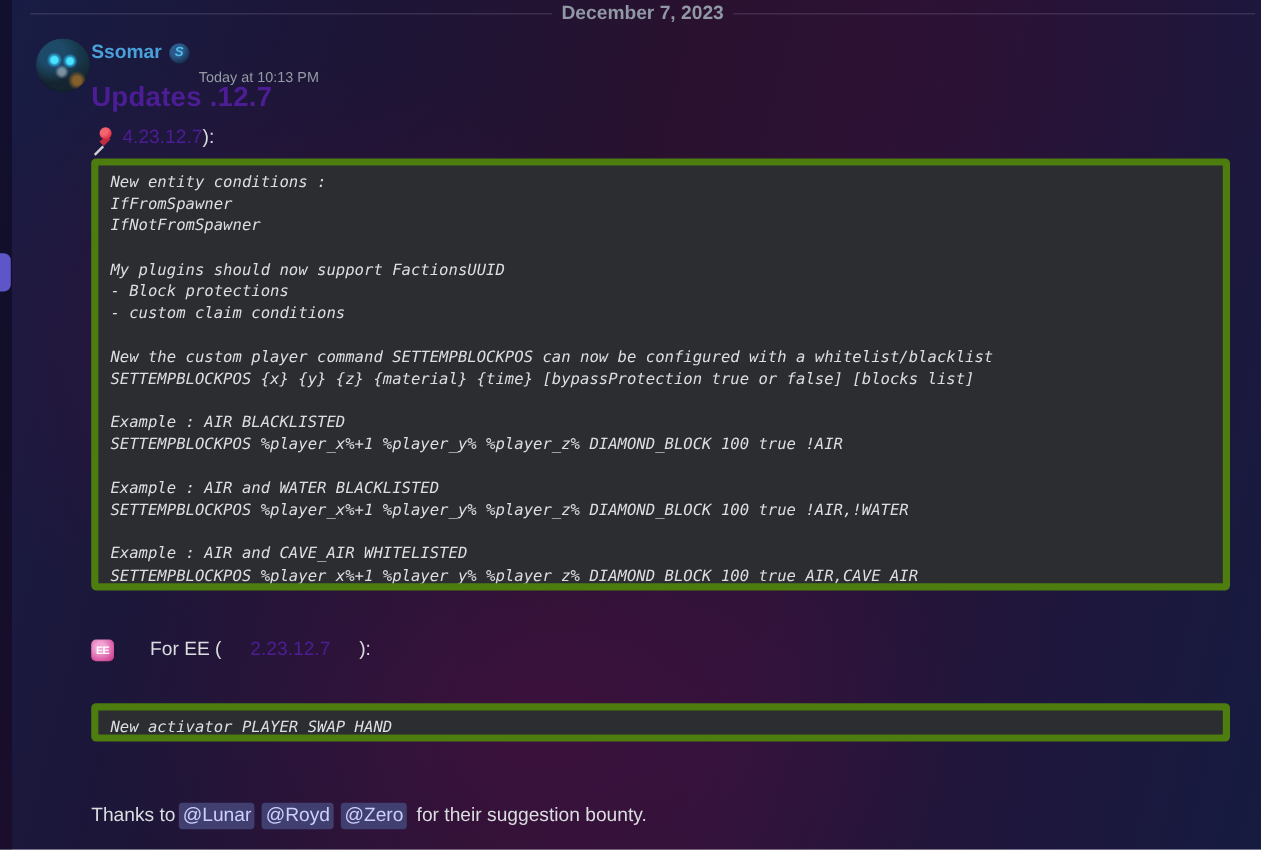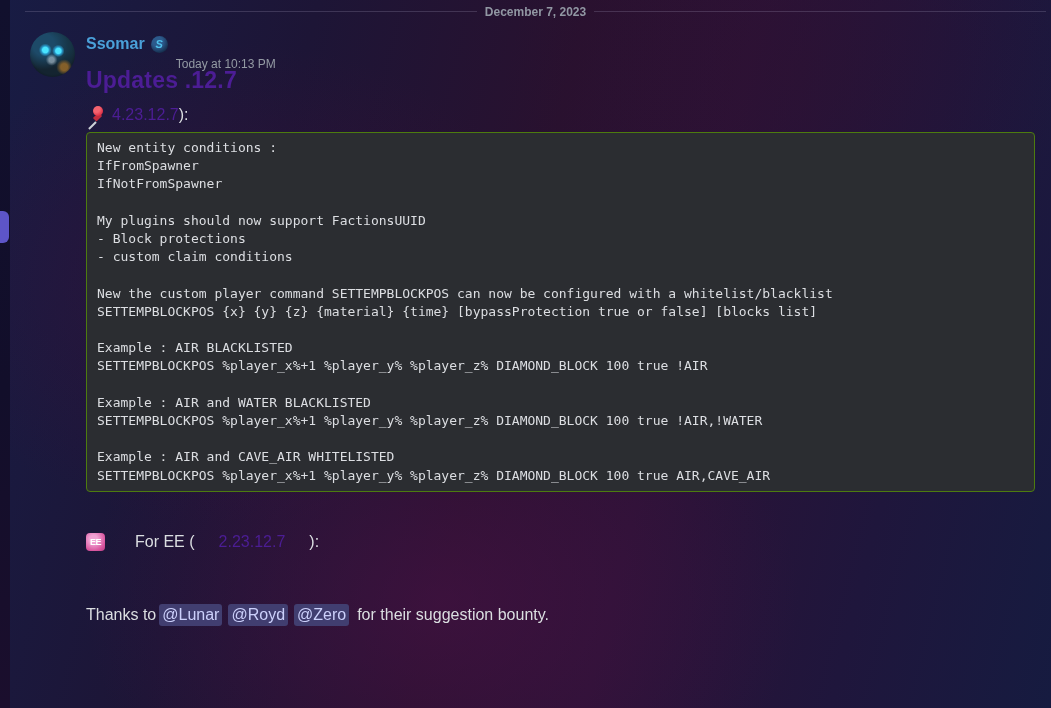--- a/index.html
+++ b/index.html
@@ -27,39 +27,39 @@
 
   .chat { position: absolute; left: 10px; top: 0; width: 1041px; height: 708px; }
 
   
   .date-divider {
     position: absolute; left: 15px; right: 5px; top: 4px; height: 15px;
     display: flex; align-items: center; gap: 8px;
   }
   .date-divider .rule { flex: 1; height: 1px; background: rgba(160,150,185,0.25); }
   .date-divider .date-text {
-    font-size: 12px; font-weight: bold; color: #9197a3; white-space: nowrap;
+    font-size: 16px; font-weight: bold; color: #9197a3; white-space: nowrap;
   }
 
   
   .message { position: absolute; left: 0; top: 0; width: 100%; }
   .avatar {
     position: absolute; left: 20px; top: 32px; width: 45px; height: 45px;
     border-radius: 50%; cursor: pointer;
     background:
       radial-gradient(circle at 34% 40%, #49e4ff 0 7%, rgba(42,160,210,0.9) 10%, transparent 16%),
       radial-gradient(circle at 63% 42%, #49e4ff 0 7%, rgba(42,160,210,0.9) 10%, transparent 16%),
       radial-gradient(circle at 48% 62%, rgba(200,215,225,0.55) 0 7%, transparent 16%),
       radial-gradient(circle at 76% 78%, rgba(160,110,40,0.8) 0 7%, transparent 16%),
       radial-gradient(circle at 30% 28%, #1d4a68 0 24%, transparent 55%),
       radial-gradient(circle at 68% 30%, #173648 0 20%, transparent 50%),
       radial-gradient(circle at 50% 50%, #142430 0 62%, #070c12 100%);
   }
 
-  .message-body { position: absolute; left: 76px; top: 32px; width: 794px; }
+  .message-body { position: absolute; left: 66px; top: 32px; width: 794px; }
 
   .msg-header { display: flex; align-items: center; gap: 6px; height: 20px; margin-top: 2px; }
   .username { color: #4aa0d9; font-size: 16px; font-weight: 600; cursor: pointer; }
   .badge {
     width: 17px; height: 17px; border-radius: 50%;
     background: radial-gradient(circle at 40% 35%, #2c5a8c 0 35%, #122743 80%, #0c1b30 100%);
     display: inline-flex; align-items: center; justify-content: center;
     font-size: 11px; font-weight: bold; color: #4fc0ec; font-style: italic;
   }
   .timestamp { color: #949ba4; font-size: 12px; margin-left: 2px; margin-top: 40px; }
@@ -89,22 +89,22 @@
   .ee-emoji {
     width: 19px; height: 18px; border-radius: 4px; margin-right: 6px; flex: 0 0 auto;
     background: radial-gradient(circle at 40% 35%, #f0a3d4 0 25%, #d9569f 70%, #b53c82 100%);
     display: inline-flex; align-items: center; justify-content: center;
     font-size: 9px; font-weight: bold; color: #ffffff; letter-spacing: -0.5px;
   }
 
   .code-block {
     font-family: "DejaVu Sans Mono", "Liberation Mono", monospace;
     font-size: 13px; line-height: 18.2px; color: #dcdee2;
-    background: #2b2d31; border: 1px solid #4d7c0f; border-radius: 4px;
-    padding: 6px 10px; white-space: pre; overflow: hidden; width: 949px;
+    background: #2b2d31; border: 6px solid #4d7c0f; border-radius: 4px;
+    padding: 6px 10px; white-space: pre; overflow: hidden; width: 949px; font-style: italic;
   }
   .code-1 { margin-top: 6px; height: 360px; }
   .ee-line { margin-top: 39px; gap: 24px; }
   .code-2 { margin-top: 33px; height: 32px; }
 
   .thanks-line { margin-top: 45px; }
   .mention {
     background: #413e70; color: #ccd0fb; border-radius: 3px;
     padding: 0 3px; margin: 6px 3px; font-weight: 500; cursor: pointer;
   }
@@ -169,20 +169,21 @@
 Example : AIR and CAVE_AIR WHITELISTED
 SETTEMPBLOCKPOS %player_x%+1 %player_y% %player_z% DIAMOND_BLOCK 100 true AIR,CAVE_AIR</pre>
 
       <div class="text-line ee-line">
         <span class="ee-emoji">EE</span>
         <span>For EE (</span>
           <span class="bold-ver">2.23.12.7</span>
           <span>):</span>
       </div>
 
+      <pre class="code-block code-2">New activator PLAYER_SWAP_HAND</pre>
 
       <div class="text-line thanks-line">
         <span>Thanks to</span>
         <span class="mention">@Lunar</span>
         <span class="mention">@Royd</span>
         <span class="mention">@Zero</span>
         <span class="thanks-post">for their suggestion bounty.</span>
       </div>
 
     </div>

